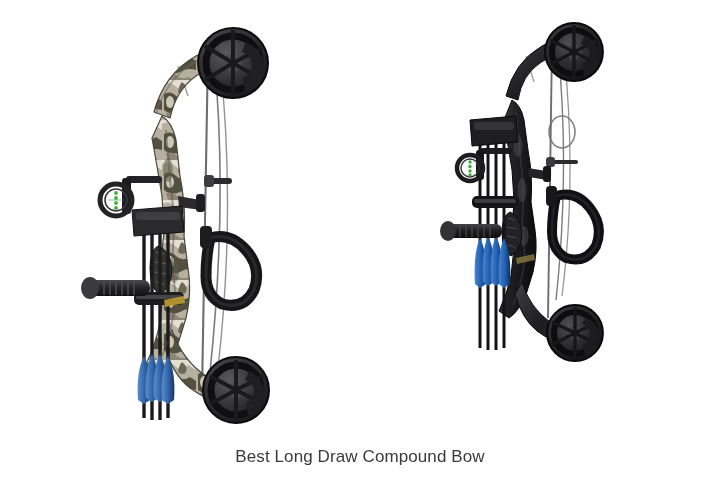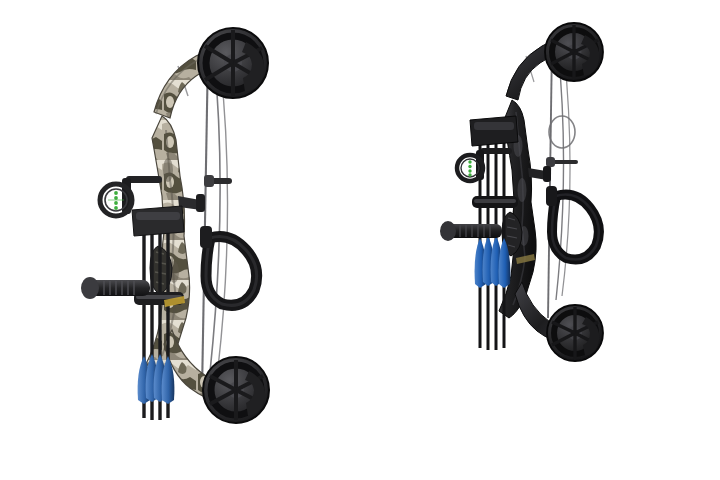--- a/index.html
+++ b/index.html
@@ -359,14 +359,15 @@
       <g>
         <path d="M116 196 Q136 190 150 208 Q164 226 156 246 Q146 264 126 258 Q112 250 112 232 Q112 214 116 196 Z" fill="none" stroke="#101012" stroke-width="10"></path>
         <path d="M116 196 Q136 190 150 208 Q164 226 156 246 Q146 264 126 258 Q112 250 112 232 Q112 214 116 196 Z" fill="none" stroke="#34343a" stroke-width="2.6" opacity="0.5"></path>
         <rect x="106" y="186" width="11" height="20" rx="4" fill="#18181a"></rect>
       </g>
 
       <path d="M76 258 L94 254 L95 260 L77 264 Z" fill="#8a7a42" opacity="0.8"></path>
     </svg>
   </div>
 
+  <div id="caption">Best Long Draw Compound Bow</div>
 
 </div>
 
 </body></html>

